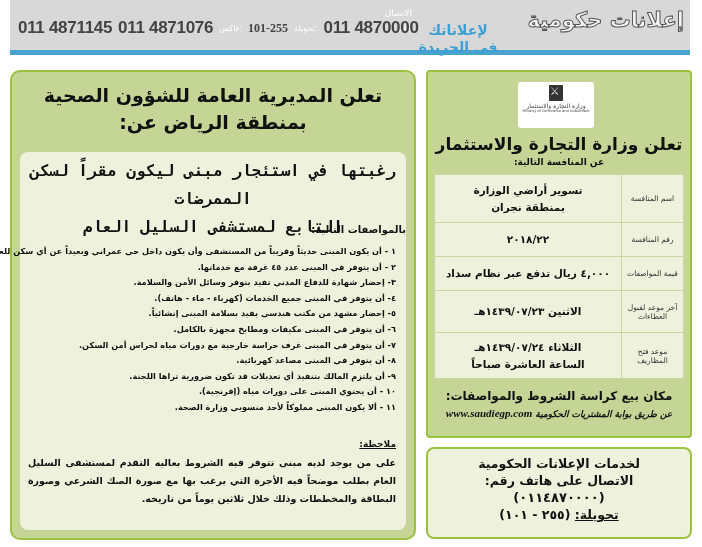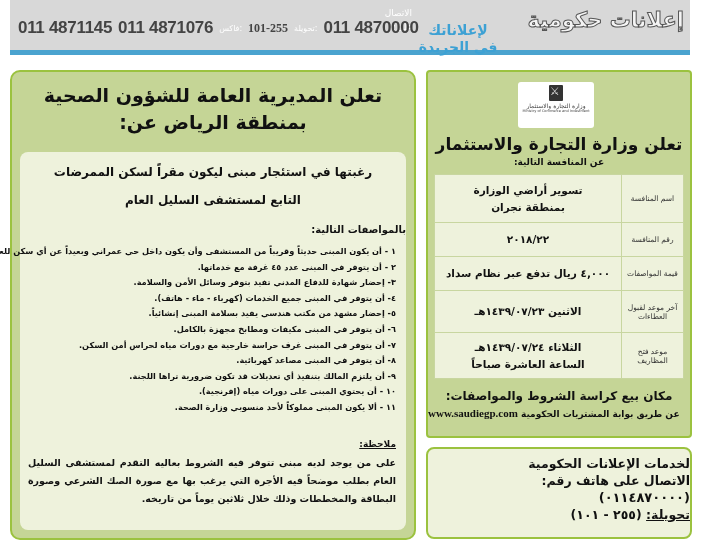--- a/index.html
+++ b/index.html
@@ -29,35 +29,35 @@
   .logo-ar { font-size: 6px; color: #444; direction: rtl; }
   .logo-en { font-size: 3.5px; color: #444; }
   .r-title { position: absolute; left: 0; right: 0; top: 62px; text-align: center; font-weight: bold; font-size: 17px; direction: rtl; }
   .r-sub { position: absolute; left: 0; right: 0; top: 85px; text-align: center; font-weight: bold; font-size: 9px; direction: rtl; }
 
   .tender-table { position: absolute; left: 6px; top: 102px; width: 250px; border-collapse: collapse; direction: rtl; background: #eef2dc; }
   .tender-table td { border: 1.5px solid #c8d6a0; vertical-align: middle; text-align: center; }
   .tender-table td.lbl { width: 62px; font-size: 7.5px; font-weight: normal; color: #333; padding: 2px; }
   .tender-table td.val { font-size: 10.5px; font-weight: bold; padding: 3px 4px; line-height: 17px; }
   .r-foot1 { position: absolute; left: 0; right: 0; top: 317px; text-align: center; font-weight: bold; font-size: 12px; direction: rtl; }
-  .r-foot2 { position: absolute; left: 0; right: 0; top: 335px; text-align: left; font-weight: bold; font-size: 9px; direction: rtl; }
+  .r-foot2 { position: absolute; left: 0; right: 0; top: 335px; text-align: center; font-weight: bold; font-size: 9px; direction: rtl; font-style: italic; }
   .r-foot2 .url { font-family: "Liberation Serif", serif; font-size: 11px; }
 
   
-  .svc-box { position: absolute; left: 426px; top: 447px; width: 266px; height: 92px; background: #eef2dc; border: 2px solid #9bc23f; border-radius: 8px; text-align: right; direction: rtl; }
+  .svc-box { position: absolute; left: 426px; top: 447px; width: 266px; height: 92px; background: #eef2dc; border: 2px solid #9bc23f; border-radius: 8px; text-align: center; direction: rtl; }
   .svc-l1 { font-weight: bold; font-size: 12.5px; margin-top: 6px; line-height: 17px; }
   .svc-l2 { font-weight: bold; font-size: 12.5px; line-height: 17px; }
   .svc-l3 { font-weight: bold; font-size: 13px; line-height: 17px; direction: ltr; }
   .svc-l4 { font-weight: bold; font-size: 12.5px; line-height: 17px; }
   .svc-l4 .u { text-decoration: underline; }
 
   
   .l-head { position: absolute; left: 0; right: 0; top: 10px; text-align: center; font-weight: bold; font-size: 19px; line-height: 27px; direction: rtl; }
   .l-inner { position: absolute; left: 8px; top: 80px; width: 386px; height: 378px; background: #eef2dc; border-radius: 8px; }
-  .l-sub { position: absolute; left: 0; right: 0; top: 6px; text-align: center; font-weight: bold; font-size: 12px; line-height: 28px; direction: rtl; }
+  .l-sub { position: absolute; left: 0; right: 0; top: 6px; text-align: center; font-weight: bold; font-size: 16px; line-height: 28px; direction: rtl; font-family: Liberation Mono, monospace; }
   .l-spec { position: absolute; left: 0; right: 0; top: 72px; text-align: right; font-weight: bold; font-size: 10px; direction: rtl; }
   .l-list { position: absolute; right: 10px; top: 92px; width: 370px; direction: rtl; list-style: none; }
   .l-list li { font-size: 8.2px; font-weight: bold; line-height: 15.6px; white-space: nowrap; }
   .l-note-h { position: absolute; right: 10px; top: 287px; font-size: 9px; font-weight: bold; text-decoration: underline; direction: rtl; }
   .l-note { position: absolute; right: 10px; top: 302px; width: 368px; font-size: 9.5px; font-weight: bold; line-height: 18px; direction: rtl; text-align: justify; }
 </style>
 </head>
 <body>
 
 <div class="banner"></div>

